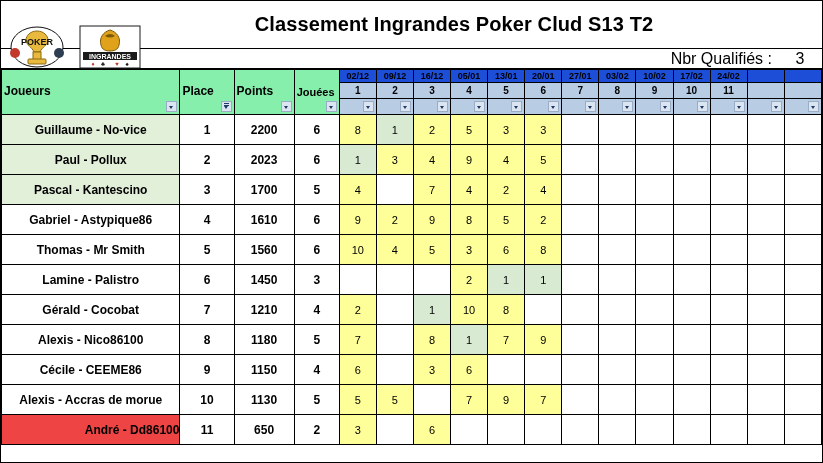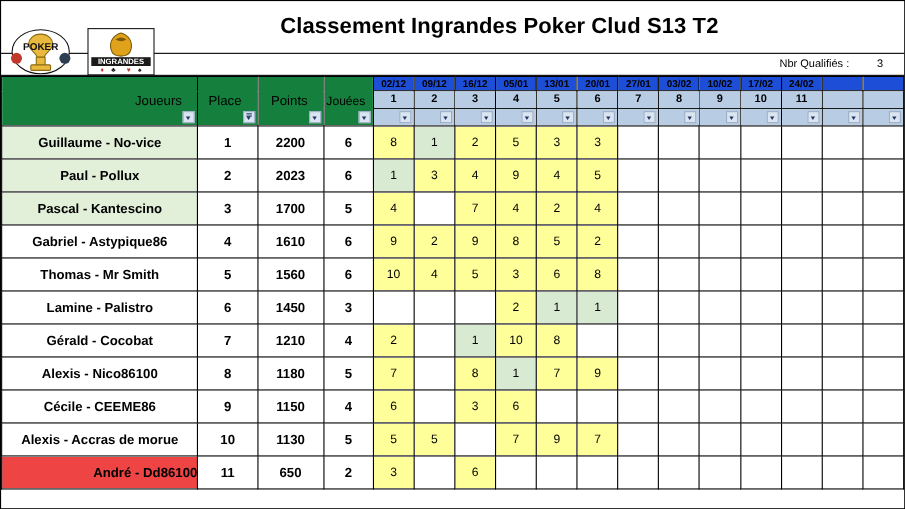--- a/index.html
+++ b/index.html
@@ -62,21 +62,21 @@
 
   
   .qualrow {
     height: 20px;
     display: flex;
     align-items: center;
     justify-content: flex-end;
     border-bottom: 1px solid #000;
     box-sizing: border-box;
     flex: 0 0 auto;
-    font-size: 10px;
+    font-size: 16px;
   }
   .qual-label {
     color: #000;
     padding-right: 6px;
   }
   .qual-value {
     width: 44px;
     text-align: center;
     color: #000;
   }
@@ -114,23 +114,23 @@
     color: #000;
     font-weight: bold;
     position: relative;
   }
   .hdr-filter {
     height: 16px;
     background: #b8cce4;
     position: relative;
   }
   .hdr-main {
-    background: #15803d;
-    font-weight: normal;
-    text-align: right;
+    background: #86efac;
+    font-weight: bold;
+    text-align: left;
     color: #000;
     font-size: 12px;
     vertical-align: middle;
     position: relative;
   }
   .hdr-main .lbl { display: block; line-height: 1.15; padding: 0 14px 0 2px;}
   .hdr-sm { font-size: 11px; }
 
   
   .fbtn {

